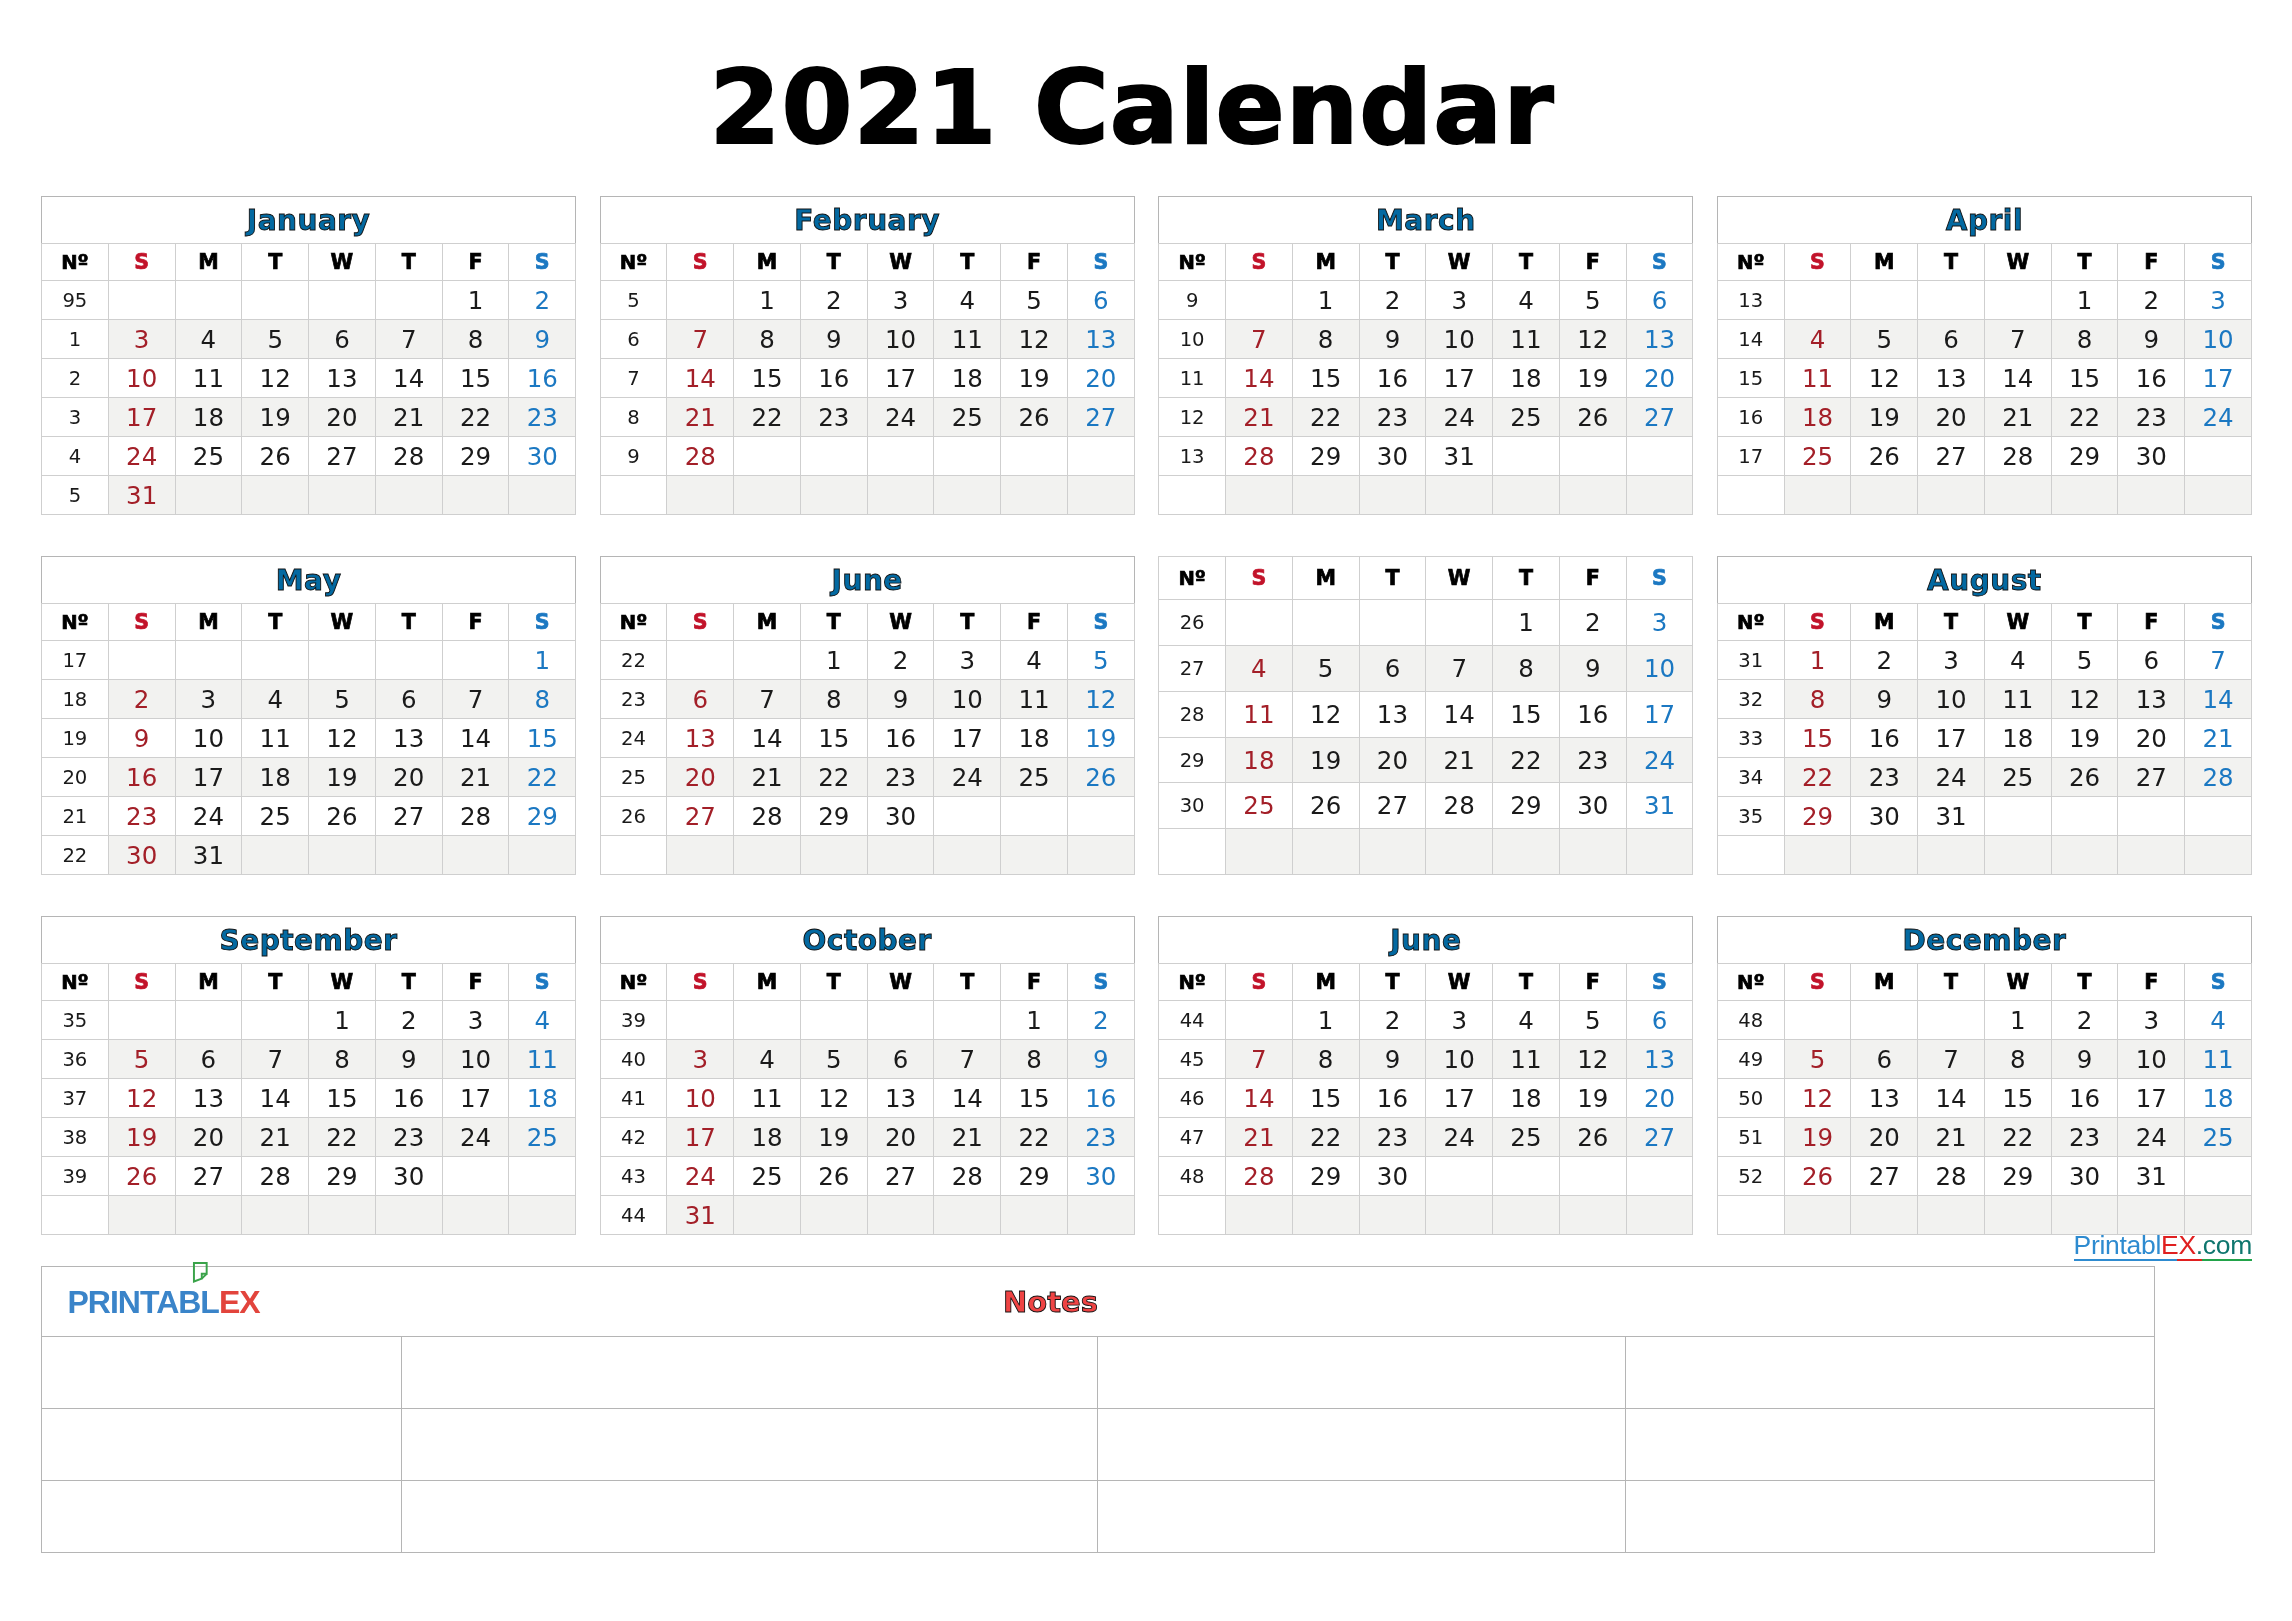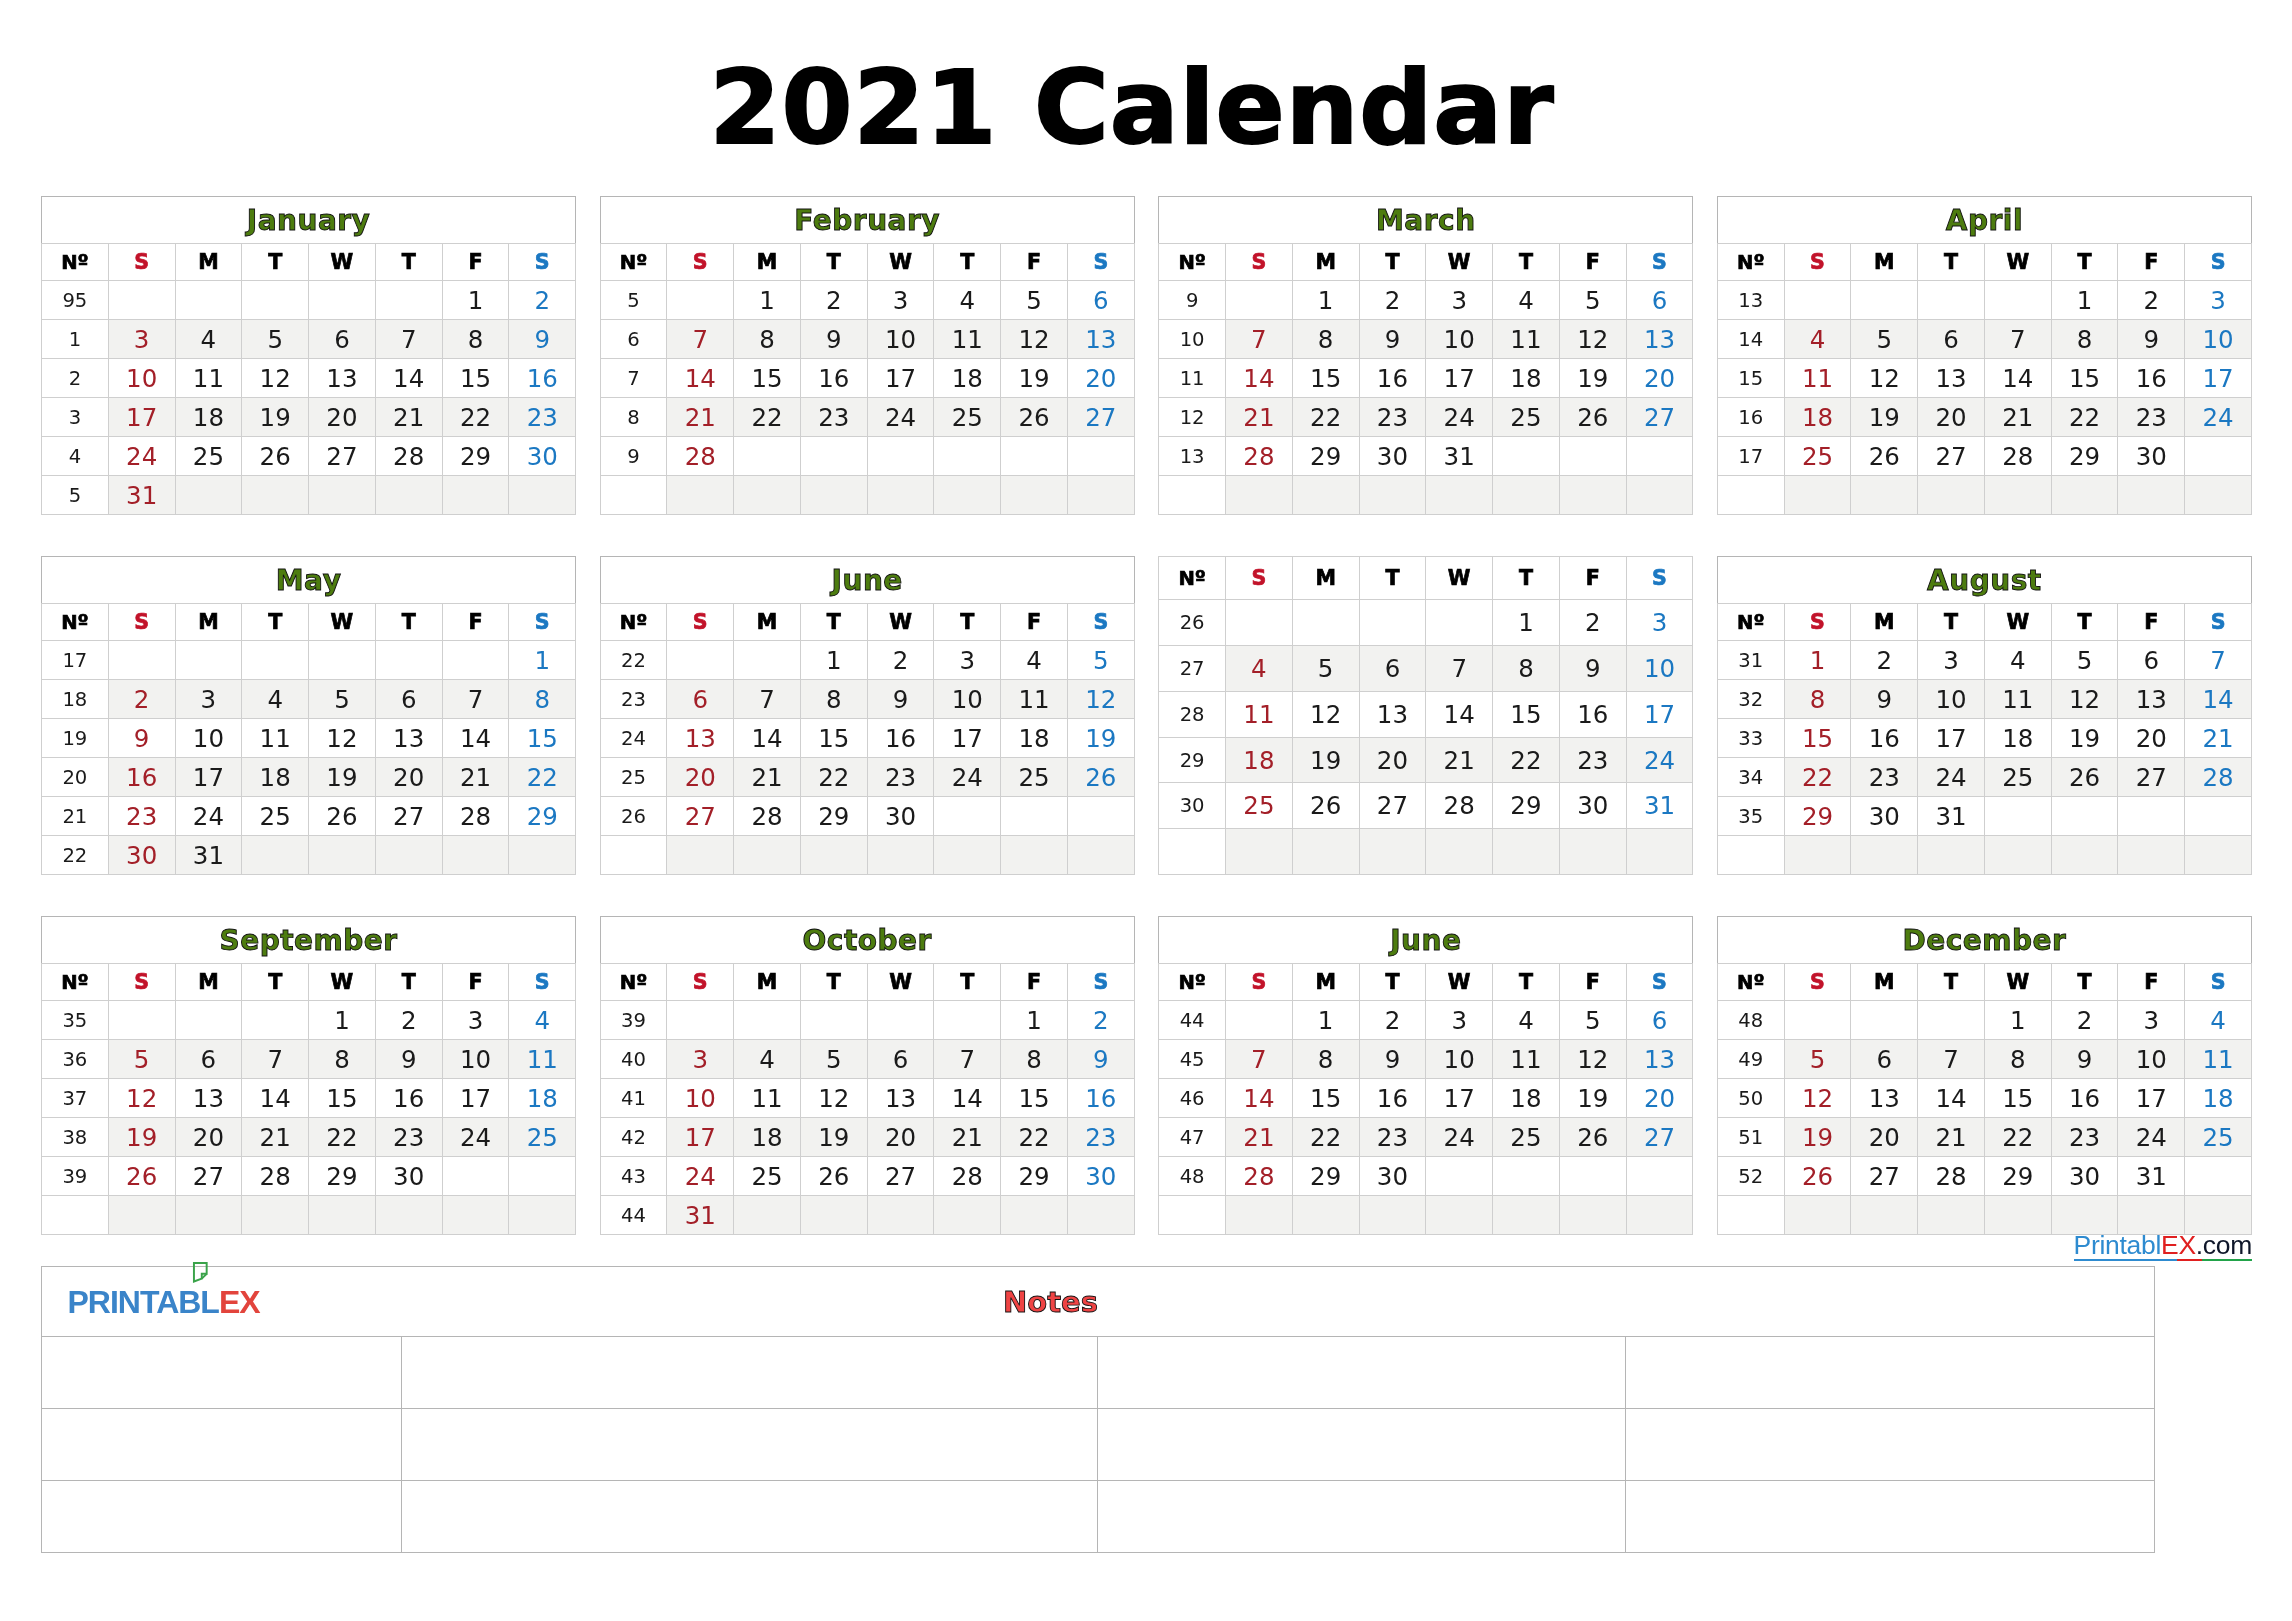--- a/index.html
+++ b/index.html
@@ -53,21 +53,21 @@
   }
   .month .month-name-cell{
     border:none;
     border-bottom:1px solid #cfcfcf;
     height:47px;
   }
   .month-name{
     font-family:"DejaVu Sans", sans-serif;
     font-weight:bold;
     font-size:28px;
-    color:#4d7c0f;
+    color:#0369a1;
     -webkit-text-stroke:0.9px #111;
     letter-spacing:0.5px;
   }
   .month .dow{
     font-family:"DejaVu Sans", sans-serif;
     font-weight:bold;
     font-size:20.6px;
     color:#000000;
     -webkit-text-stroke:0.7px #000;
     height:37px;
@@ -99,21 +99,21 @@
     position:absolute;
     right:41px;
     top:1230px;
     font-family:"Liberation Sans", sans-serif;
     font-size:26.5px;
     letter-spacing:-0.3px;
     white-space:nowrap;
   }
   .wm-a{color:#2e8bd0;}
   .wm-b{color:#e02020;}
-  .wm-c{color:#0f172a;margin-top:16px;}
+  .wm-c{color:#0f766e;margin-top:16px;}
   .watermark .wm-underline{
     display:block;height:2px;margin-top:-2px;
     background:linear-gradient(to right,#2e8bd0 0 58%,#e02020 58% 72%,#22a34a 72% 100%);
   }
 
   
   .notes-wrap{padding:0 41px;box-sizing:border-box;position:absolute;top:1266px;left:0;width:2196px;}
   .notes{
     width:100%;
     border-collapse:collapse;

